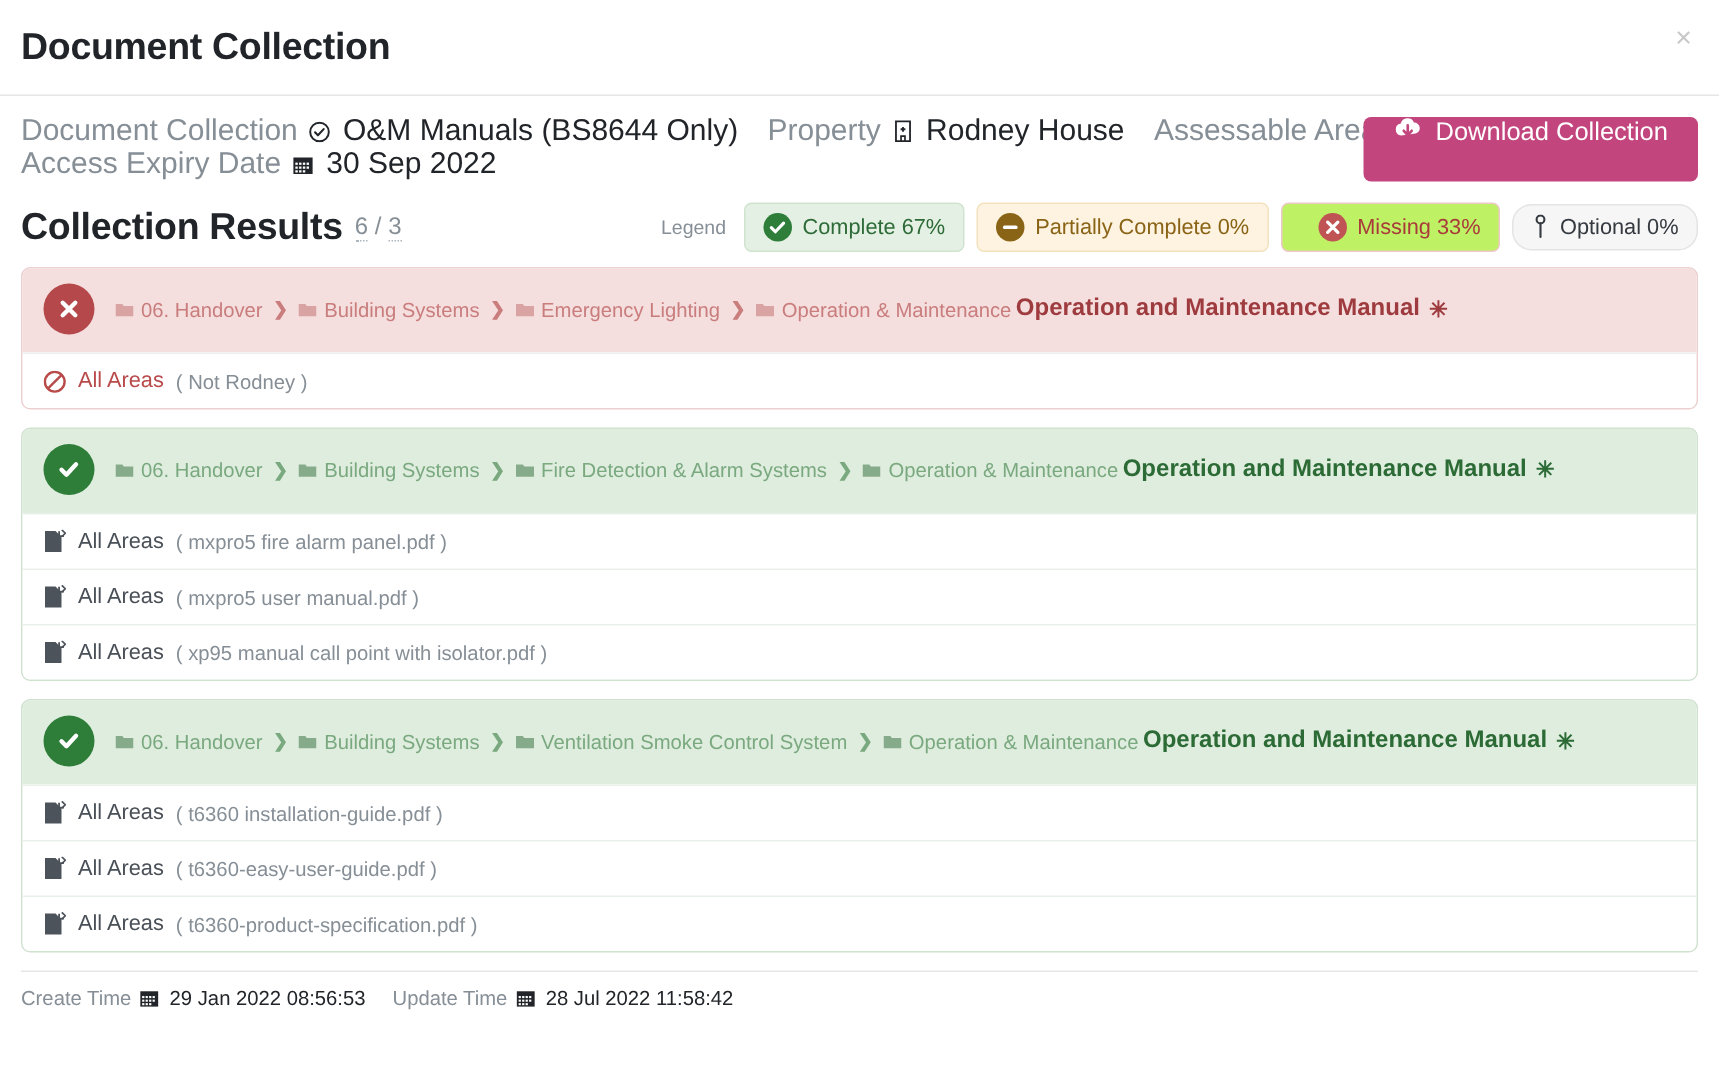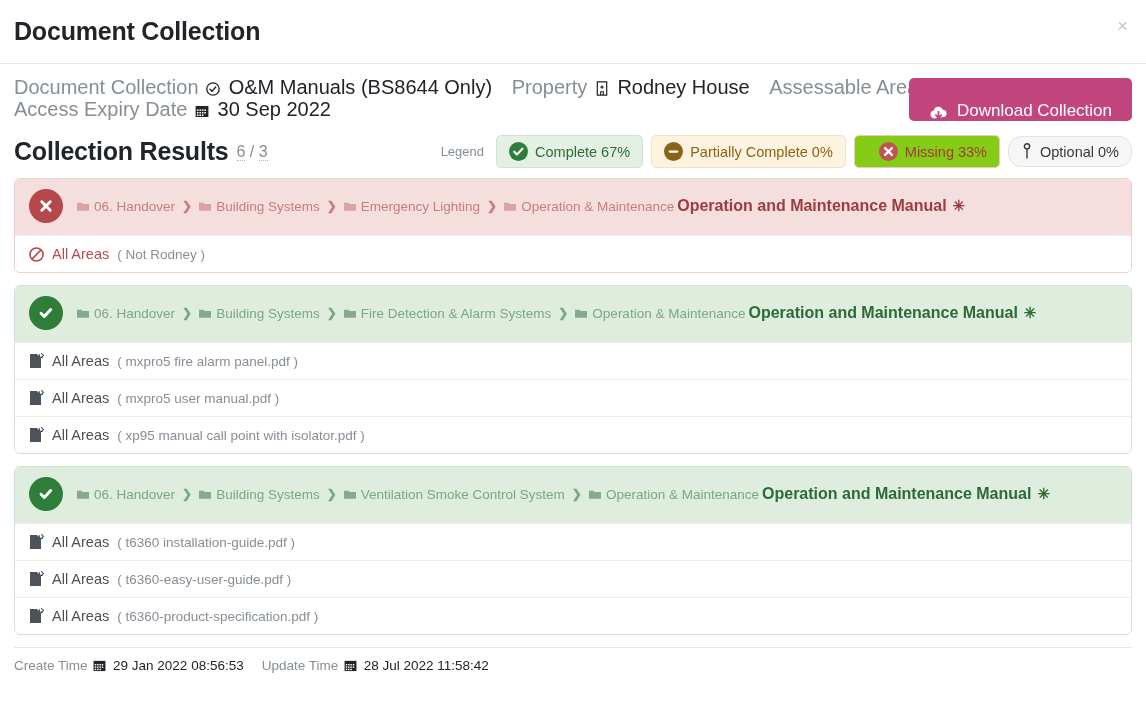--- a/index.html
+++ b/index.html
@@ -45,21 +45,21 @@
   .meta-group { margin-right: 14px; white-space: nowrap; display:inline; }
   .meta-label { color: #868e96; }
   .meta-value { color: #212529; }
   .meta-ico { display:inline-block; vertical-align:-2px; margin: 0 3px 0 2px; }
 
   .btn-download {
     background: #c2457e; color: #fff; border: none;
     border-radius: 5px;
     font-size: 17px;
     padding: 0 20px; height: 43px;
-    display: inline-flex; align-items: flex-end; gap: 9px;
+    display: inline-flex; align-items: flex-start; gap: 9px;
     cursor: pointer; white-space: nowrap;
     font-family: "Liberation Sans", sans-serif;
     margin-top: 2px;
   }
 
   
   .results-head {
     display: flex; align-items: center;
     padding: 14px 14px 10px 14px;
   }
@@ -76,21 +76,21 @@
     display: inline-flex; align-items: center; gap: 7px;
     border-radius: 5px; padding: 6px 12px;
     font-size: 14.5px; white-space: nowrap;
     border: 1px solid transparent;
   }
   .badge .dot { width: 19px; height: 19px; border-radius: 50%; display:inline-block; position: relative; flex: none; }
   .badge.complete   { background:#e3f0e3; color:#2e6b38; border-color:#cfe3cf;align-items:center; }
   .badge.complete .dot { background:#2e7d39; }
   .badge.partial    { background:#fdf3e0; color:#8a6416; border-color:#f3e2bd; }
   .badge.partial .dot { background:#8a6416; }
-  .badge.missing    { background:#84cc16; color:#a93a3a; border-color:#eec7c7;padding-left:24px; }
+  .badge.missing    { background:#bef264; color:#a93a3a; border-color:#eec7c7;padding-left:24px; }
   .badge.missing .dot { background:#c05353; }
   .badge.optional   { background:#f6f6f6; color:#343a40; border-color:#e4e4e4;border-radius:13px; }
 
   
   .cards { padding: 0 14px; }
   .card { border-radius: 6px; overflow: hidden; margin-bottom: 12px; }
   .card.red   { border: 1px solid #ecd0d0; }
   .card.green { border: 1px solid #cfe1cf; }
 
   .card-head { display: flex; align-items: center; padding: 10px 14px 12px 14px; gap: 14px; }

